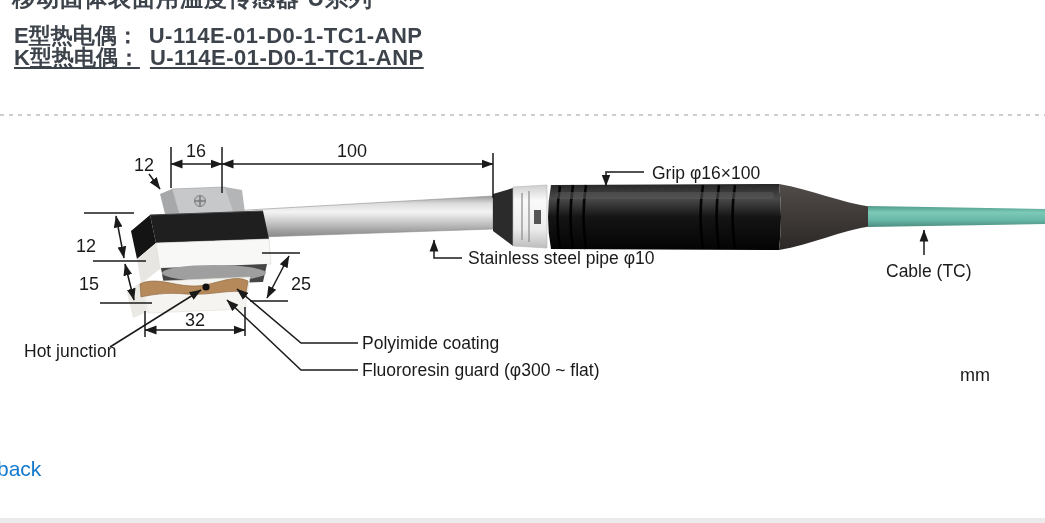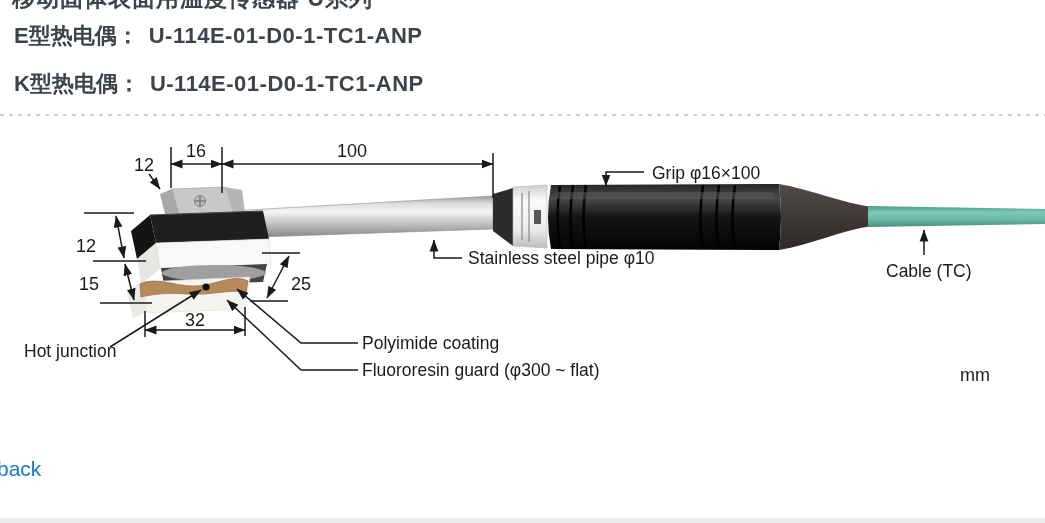--- a/index.html
+++ b/index.html
@@ -6,21 +6,21 @@
   html,body { width:1045px; height:523px; background:#ffffff; overflow:hidden;
               font-family:"Liberation Sans", sans-serif; }
   .stage { position:absolute; top:0; left:0; width:1045px; height:523px; background:#fff; }
 
   .clipped-heading { position:absolute; top:-17px; left:12px; font-size:23px; font-weight:bold;
                      color:#3d434b; white-space:nowrap; letter-spacing:1px; }
   .model-line { position:absolute; left:14px; font-size:22px; font-weight:bold; color:#3d434b;
                 white-space:nowrap; }
   .model-line .val { margin-left:10px; letter-spacing:0.5px; }
   .model-line-1 { top:21px; }
-  .model-line-2 { top:69px; }
+  .model-line-2 { top:43px;text-decoration:underline; }
 
   .dashed-sep { position:absolute; top:114px; left:0; width:1045px; height:2px;
                 background:repeating-linear-gradient(90deg,#cdcdcd 0 4px,transparent 4px 9px); }
 
   svg.diagram { position:absolute; top:0; left:0; }
   svg text { font-family:"Liberation Sans", sans-serif; fill:#1a1a1a; }
   .lbl  { font-size:17.5px; }
   .dim  { font-size:18px; }
   .unit { font-size:18px; }
 

